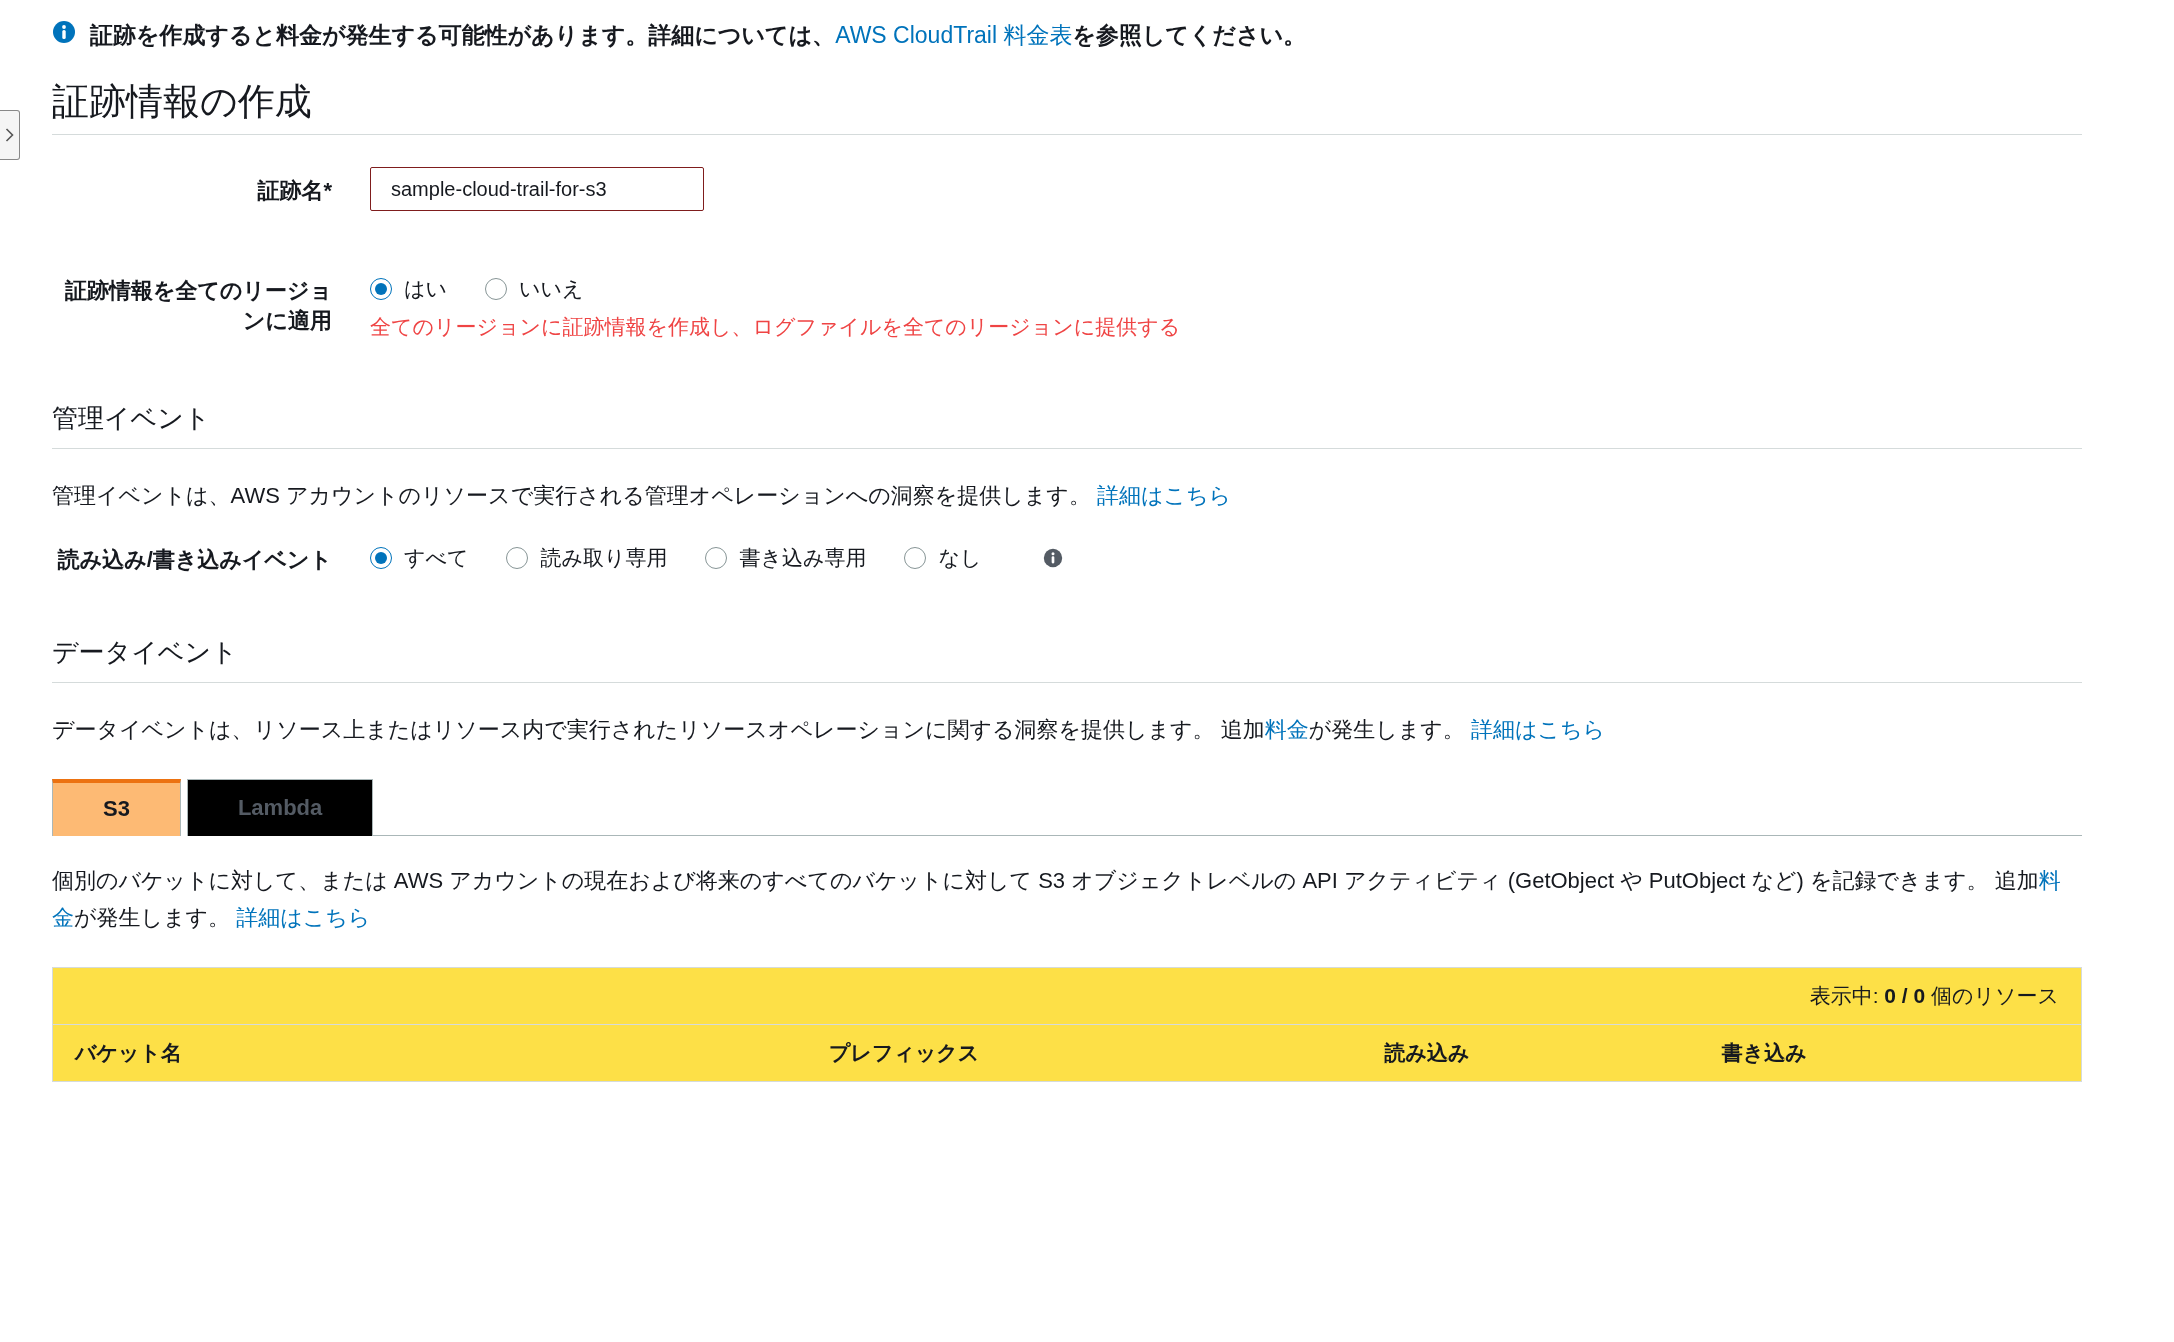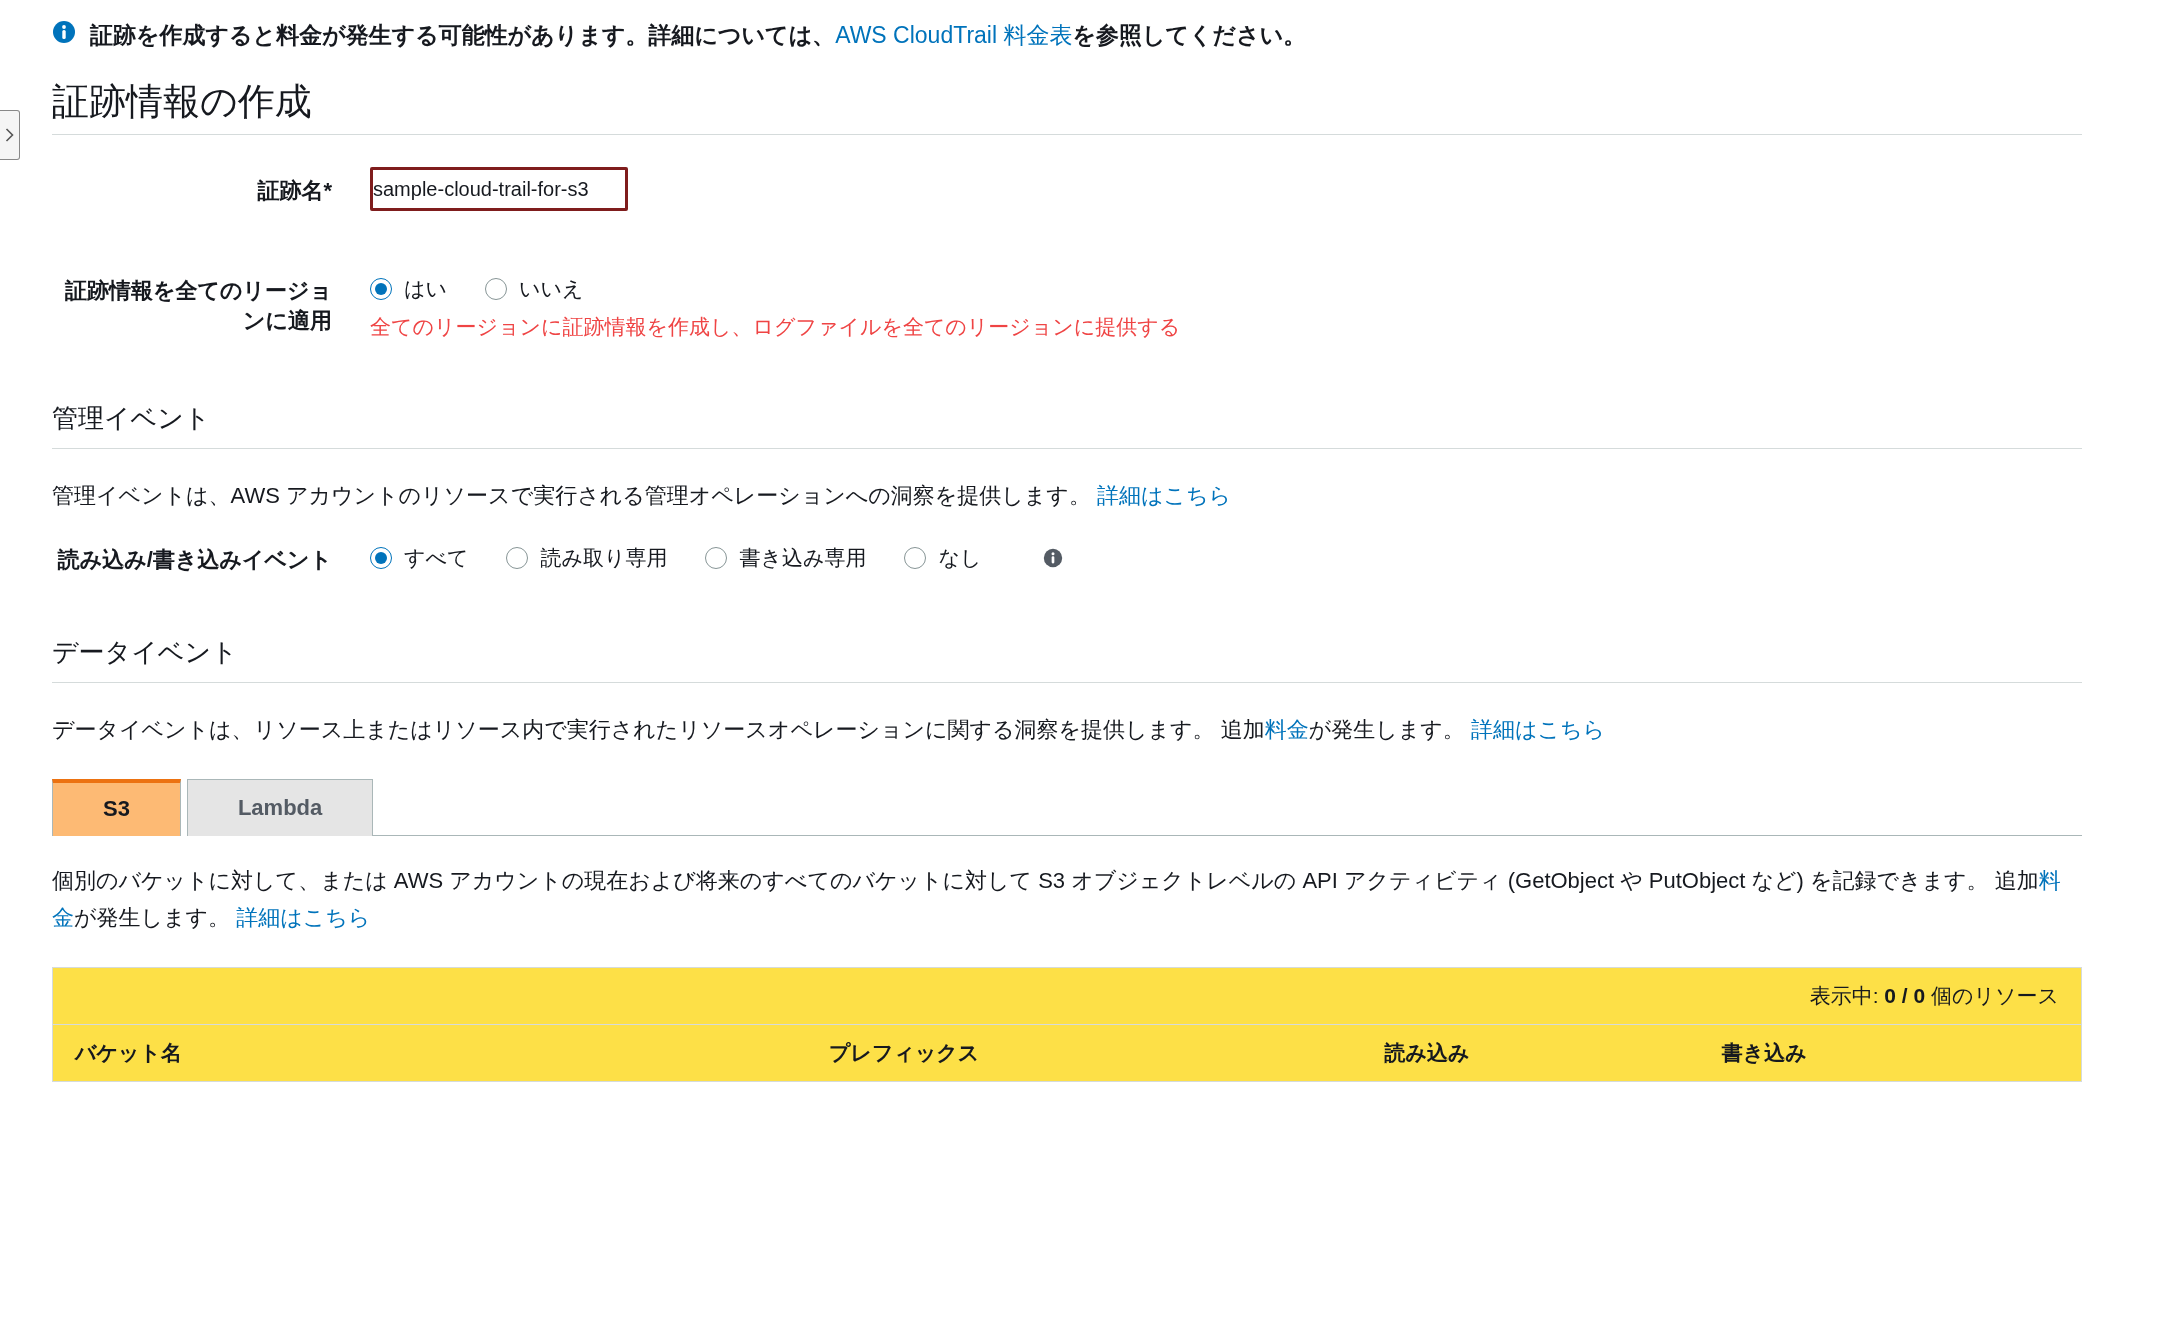--- a/index.html
+++ b/index.html
@@ -11,33 +11,33 @@
     .info-bar{display:flex;align-items:flex-start;margin-bottom:26px}
     .info-ic{width:24px;height:24px;flex:0 0 auto;margin-right:14px}
     .info-txt{font-size:23px;font-weight:600}
     .lk{color:#0073bb;text-decoration:none;font-weight:400}
     .page-title{font-size:37px;font-weight:400;color:#16191f;padding-bottom:7px;border-bottom:1px solid #d5dbdb}
     .form{margin-top:32px}
     .row{display:flex;margin-bottom:10px}
     .lbl{width:318px;text-align:right;padding-right:38px;padding-top:9px;font-size:22px;font-weight:600}
     .lbl.nt{padding-top:1px}
     .ctrl{flex:1}
-    .txt-in{width:258px;height:44px;padding:7px 0;font-size:20px;border:3px solid #7f1d1d;border-radius:2px;color:#16191f}
+    .txt-in{width:334px;height:44px;padding:7px 20px;font-size:20px;border:1px solid #7f1d1d;border-radius:2px;color:#16191f}
     .opts{display:flex;align-items:center;gap:38px}
     .opt{display:flex;align-items:center;gap:12px;cursor:pointer;font-size:21px}
     .rd{appearance:none;width:22px;height:22px;border:1.5px solid #879596;border-radius:50%;cursor:pointer;position:relative;background:#fff}
     .rd:checked{border-color:#0073bb}
     .rd:checked::after{content:'';position:absolute;width:12px;height:12px;background:#0073bb;border-radius:50%;top:50%;left:50%;transform:translate(-50%,-50%)}
     .hint{margin-top:10px;color:#ef4444;font-size:21px}
     .sec{margin-top:60px}
     .sec-h{font-size:26px;font-weight:400;color:#16191f;padding-bottom:12px;border-bottom:1px solid #d5dbdb;margin-bottom:28px}
     .sec-d{font-size:22px;line-height:1.7;margin-bottom:30px}
     .info-ic-sm{width:20px;height:20px;margin-left:24px}
     .tabs{display:flex;margin-bottom:26px}
-    .tb{height:57px;padding:0 50px;display:flex;align-items:center;font-size:22px;font-weight:600;background:#e5e5e5;border:1px solid #aab7b8;border-bottom:none;color:#545b64;cursor:pointer}
+    .tb{height:57px;padding:0 50px;display:flex;align-items:center;font-size:22px;font-weight:600;background:#000000;border:1px solid #aab7b8;border-bottom:none;color:#545b64;cursor:pointer}
     .tb.on{background:#fdba74;border:1px solid #aab7b8;border-top:4px solid #ec7211;border-bottom:none;color:#16191f;padding-top:0}
     .tb+.tb{margin-left:6px}
     .tb-ft{flex:1;border-bottom:1px solid #aab7b8;height:57px}
     .tbl{border:1px solid #d5dbdb;background:#fde047}
     .disp{text-align:right;padding:14px 22px;font-size:21px;border-bottom:1px solid #d5dbdb;color:#16191f}
     .disp .cnt{font-weight:700}
     .hdr{display:flex;padding:14px 22px;font-size:21px;font-weight:700;color:#16191f}
     .c1{width:38%}.c2{width:28%}.c3{width:17%}.c4{width:17%}
   </style>
 </head>

